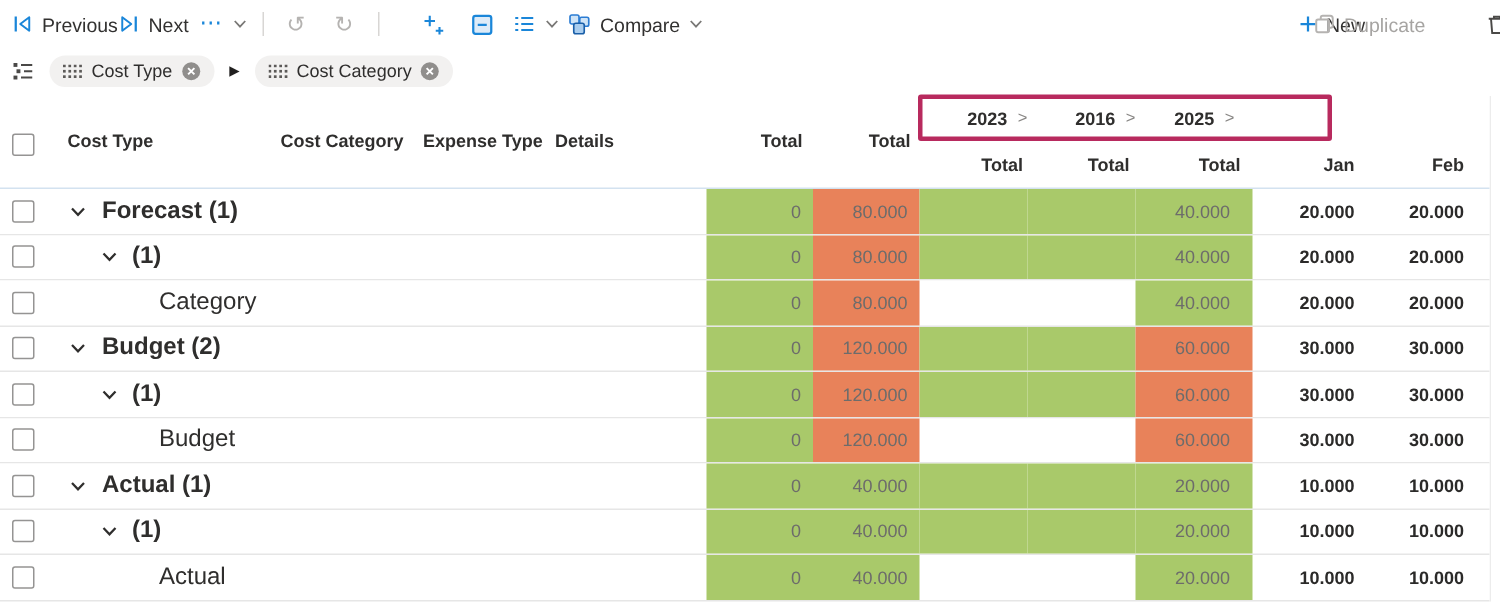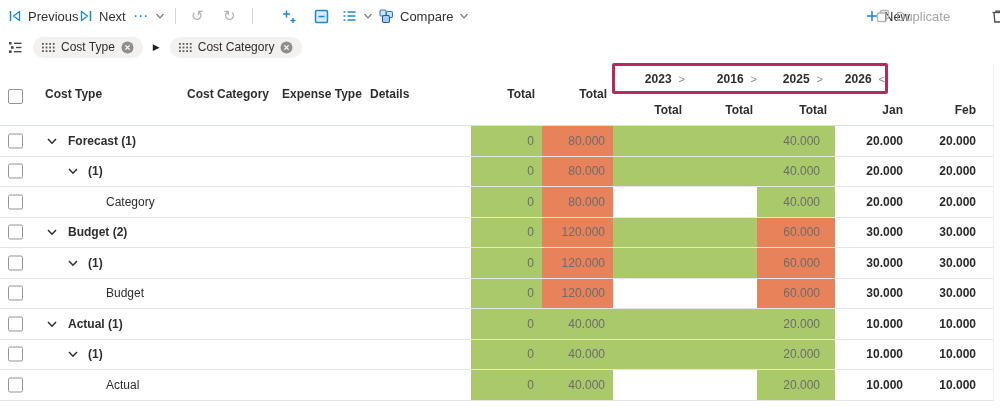--- a/index.html
+++ b/index.html
@@ -33,21 +33,21 @@
   .ybox{position:absolute;left:612px;top:-1px;width:276px;height:31px;border:3px solid var(--highlight);
         border-radius:2px;box-sizing:border-box;pointer-events:none;}
   .sublabel{position:absolute;top:36px;height:20px;line-height:20px;font-size:12px;font-weight:700;
             color:#2f2e2d;text-align:right;}
   
   .row{position:relative;height:30.5px;box-sizing:border-box;border-bottom:1px solid #e6e6e6;background:#fff;}
   .cb{position:absolute;left:8px;top:50%;transform:translateY(-50%);width:13px;height:13px;
       border:1px solid #959493;border-radius:2px;background:#fff;cursor:pointer;}
   .expander{position:absolute;top:50%;transform:translateY(-50%);display:flex;cursor:pointer;}
   .lvl1 .expander{left:46px;} .lvl2 .expander{left:67px;}
-  .rlabel{position:absolute;top:50%;transform:translateY(-50%);font-size:12px;color:#2f2e2d;white-space:nowrap;}
+  .rlabel{position:absolute;top:50%;transform:translateY(-50%);font-size:16px;color:#2f2e2d;white-space:nowrap;}
   .lvl1 .rlabel{left:68px;font-weight:700;}
   .lvl2 .rlabel{left:88px;font-weight:700;}
   .lvl3 .rlabel{left:106px;font-weight:400;}
   .cell{position:absolute;top:0;bottom:0;box-sizing:border-box;display:flex;align-items:center;
         justify-content:flex-end;font-size:12px;color:#6d6c6b;cursor:cell;}
   .c1{left:471px;width:71px;padding-right:8px;}
   .c2{left:542px;width:71px;padding-right:8px;}
   .c3{left:613px;width:72px;padding-right:6px;}
   .c4{left:685px;width:72px;padding-right:6px;}
   .c5{left:757px;width:78px;padding-right:15px;}
@@ -236,24 +236,20 @@
         <span class="ychev">&gt;</span>
       </div>
       <div class="yearcell" style="left:685px;width:72px;padding-right:12px">
         <span>2016</span>
         <span class="ychev">&gt;</span>
       </div>
       <div class="yearcell" style="left:757px;width:66px;padding-right:10px">
         <span>2025</span>
         <span class="ychev">&gt;</span>
       </div>
-      <div class="yearcell" style="left:813px;width:72px;padding-right:8px">
-        <span>2026</span>
-        <span class="ychev">&lt;</span>
-      </div>
       <div class="ybox"></div>
 
       <span class="sublabel" style="left:613px;width:69px">Total</span>
       <span class="sublabel" style="left:685px;width:68px">Total</span>
       <span class="sublabel" style="left:757px;width:70px">Total</span>
       <span class="sublabel" style="left:835px;width:68px">Jan</span>
       <span class="sublabel" style="left:915px;width:61px">Feb</span>
     </div>
 
     <div>

